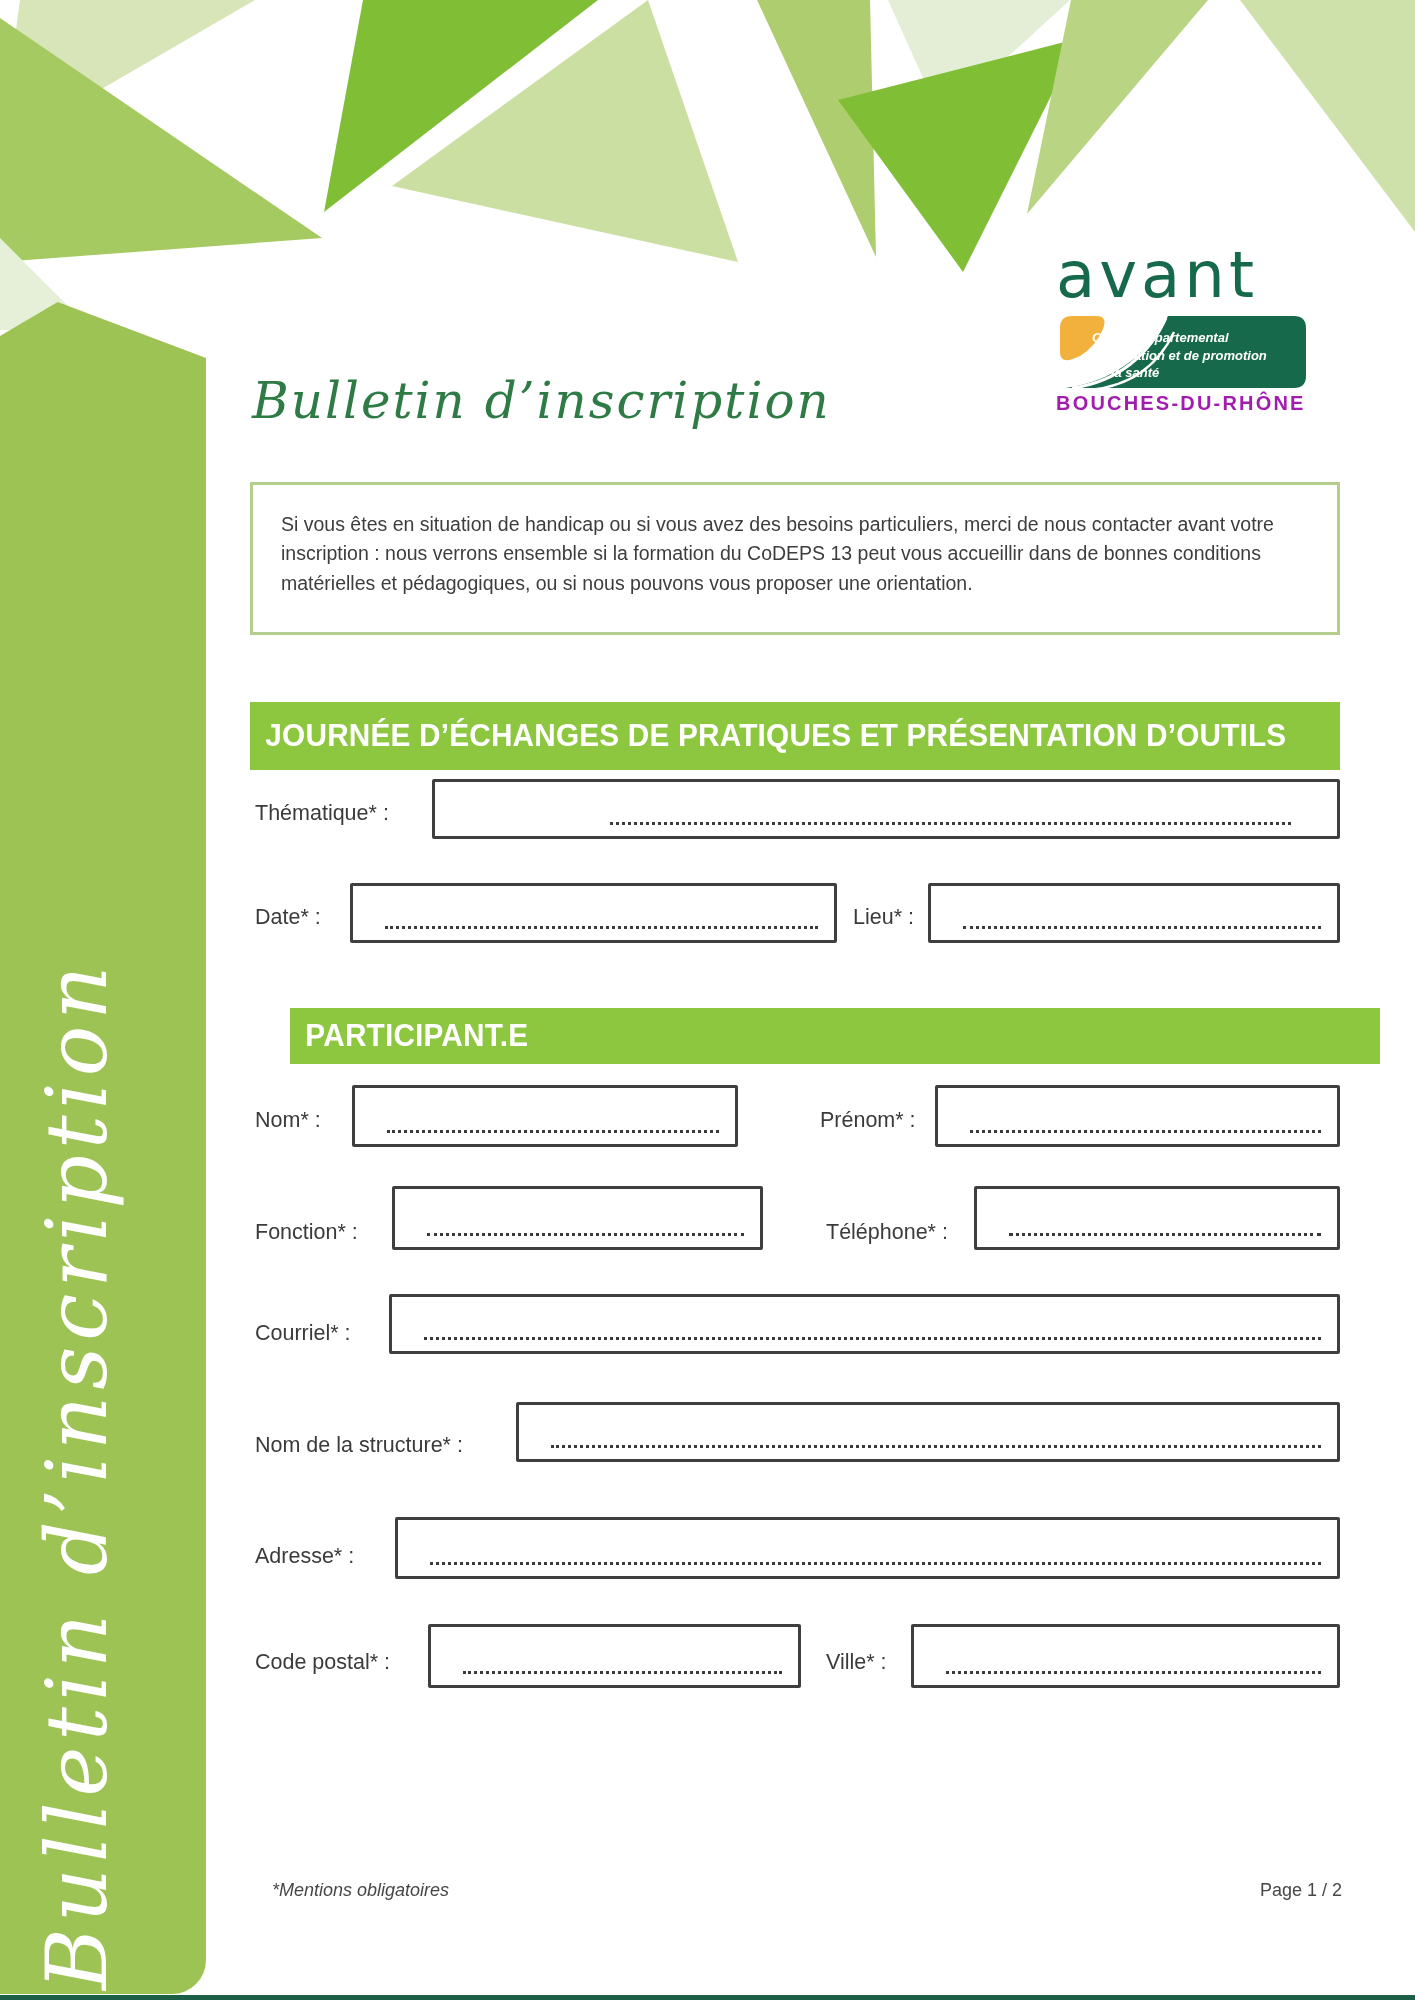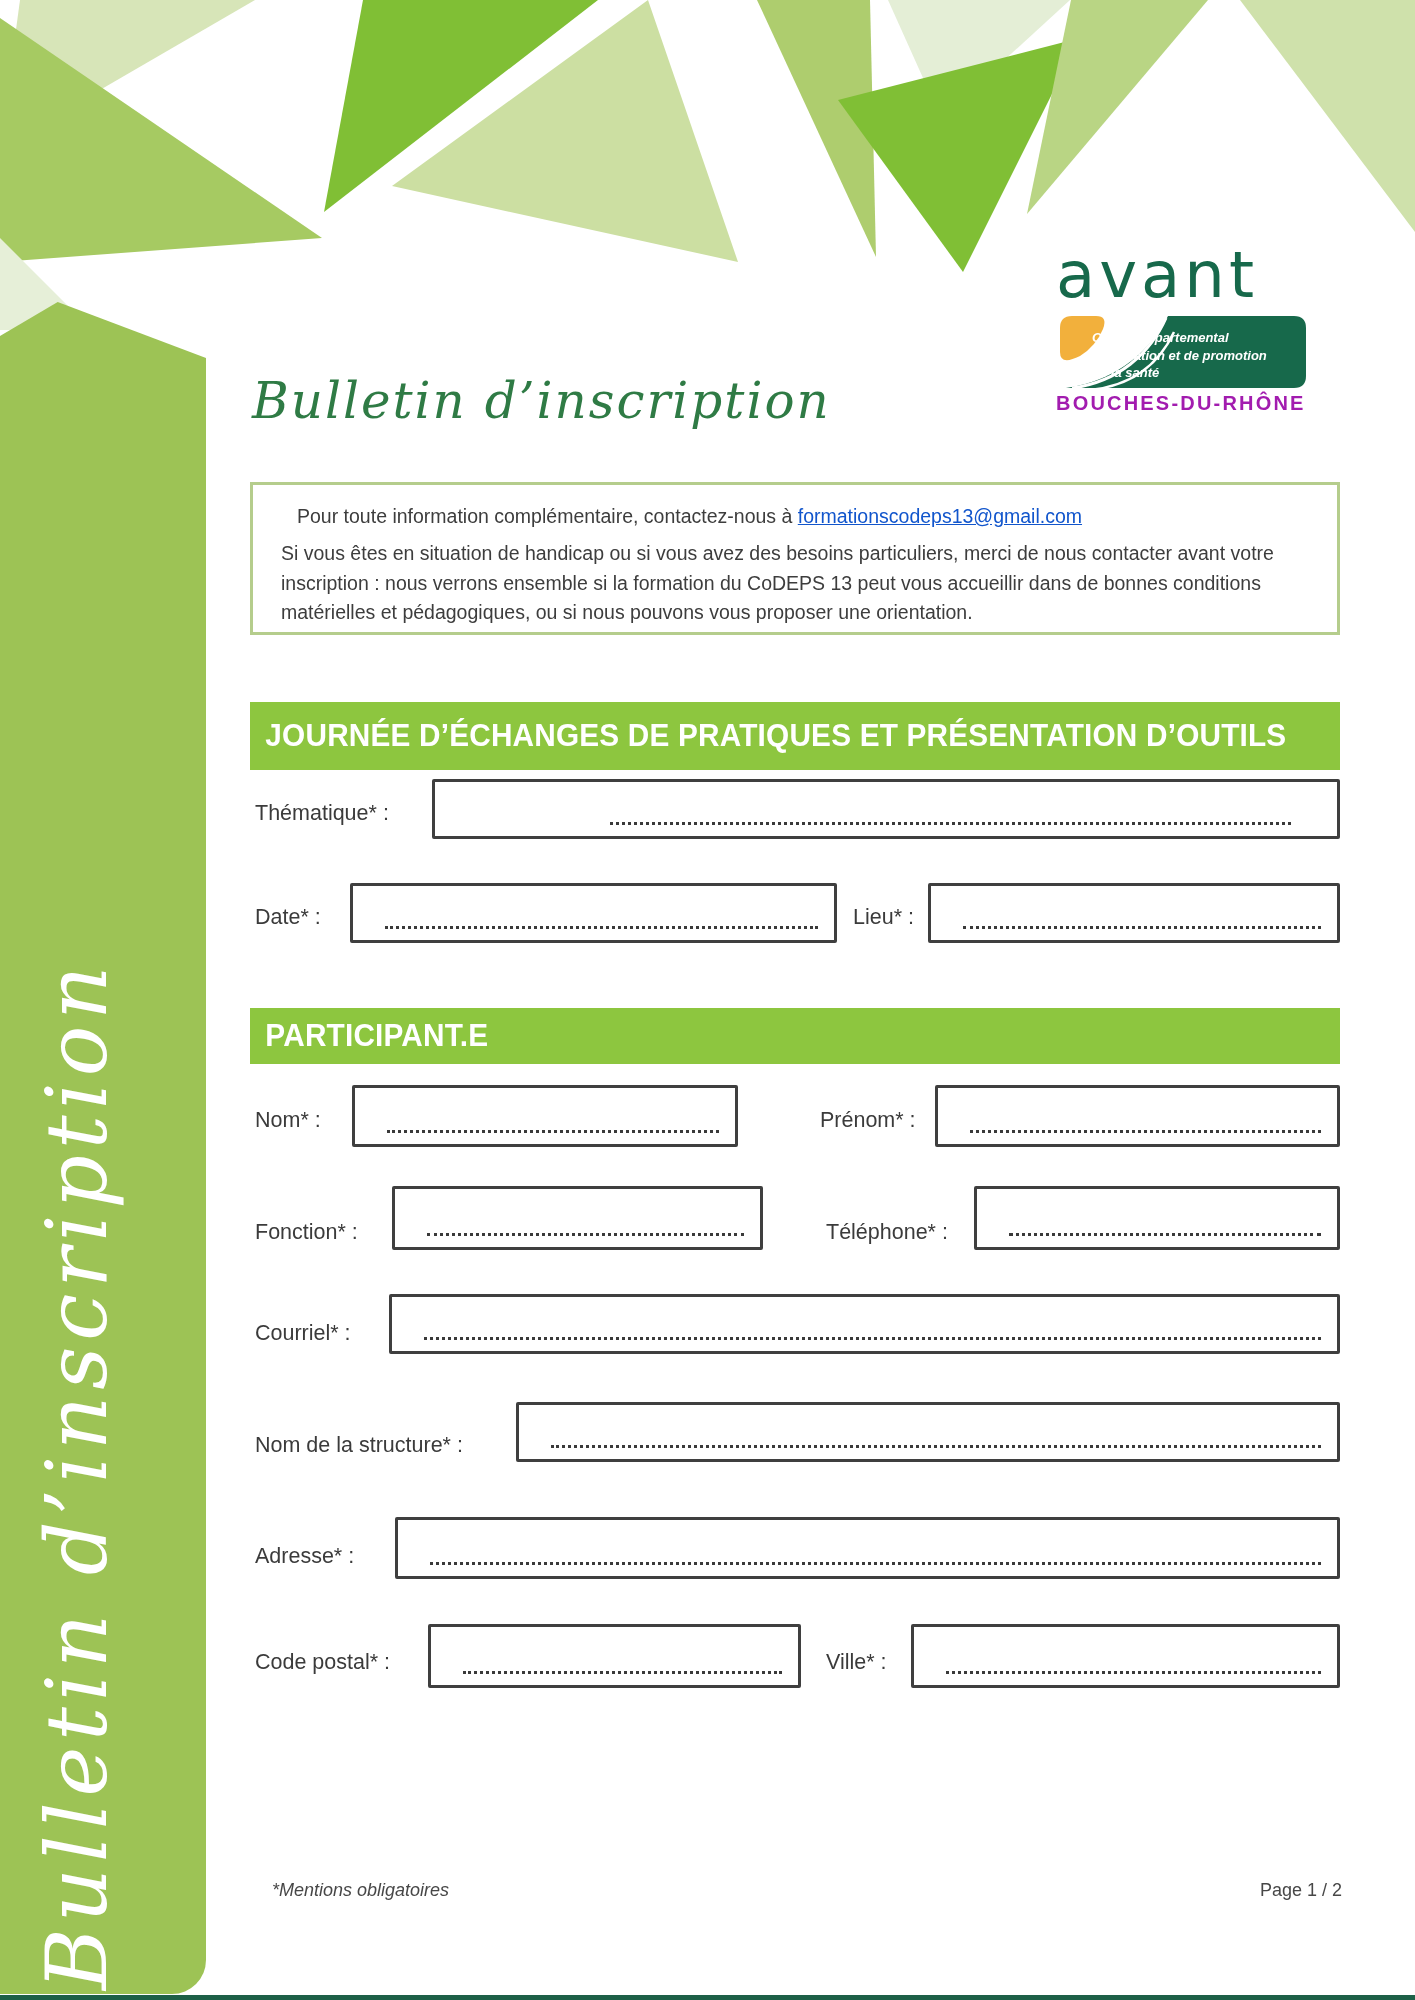--- a/index.html
+++ b/index.html
@@ -117,21 +117,20 @@
       <div>Comité départemental</div>
       <div>d’éducation et de promotion</div>
       <div>de la santé</div>
     </div>
   </div>
   <div class="region">BOUCHES-DU-RHÔNE</div>
 
   <h1 class="title">Bulletin d’inscription</h1>
 
   <div class="infobox">
-    <div class="line1"><span>Pour toute information complémentaire, contactez-nous à </span><a href="#" class="email">formationscodeps13@gmail.com</a></div>
     <p>Si vous êtes en situation de handicap ou si vous avez des besoins particuliers, merci de nous contacter avant votre inscription : nous verrons ensemble si la formation du CoDEPS 13 peut vous accueillir dans de bonnes conditions matérielles et pédagogiques, ou si nous pouvons vous proposer une orientation.</p>
   </div>
 
   <div class="bar" style="top:702px;">
     <span>JOURNÉE D’ÉCHANGES DE PRATIQUES ET PRÉSENTATION D’OUTILS</span>
   </div>
 
   <div class="flabel" style="left:255px;top:801px;">Thématique* :</div>
   <div class="fbox" style="left:432px;top:779px;width:908px;height:60px;">
     <div class="dots deep"></div>
@@ -139,21 +138,21 @@
 
   <div class="flabel" style="left:255px;top:905px;">Date* :</div>
   <div class="fbox" style="left:350px;top:883px;width:487px;height:60px;">
     <div class="dots"></div>
   </div>
   <div class="flabel" style="left:853px;top:905px;">Lieu* :</div>
   <div class="fbox" style="left:928px;top:883px;width:412px;height:60px;">
     <div class="dots"></div>
   </div>
 
-  <div class="bar" style="top:1008px;height:56px;">
+  <div class="bar" style="top:1008px;height:56px;margin-left:40px;">
     <span>PARTICIPANT.E</span>
   </div>
 
   <div class="flabel" style="left:255px;top:1108px;">Nom* :</div>
   <div class="fbox" style="left:352px;top:1085px;width:386px;height:62px;">
     <div class="dots"></div>
   </div>
   <div class="flabel" style="left:820px;top:1108px;">Prénom* :</div>
   <div class="fbox" style="left:935px;top:1085px;width:405px;height:62px;">
     <div class="dots"></div>

